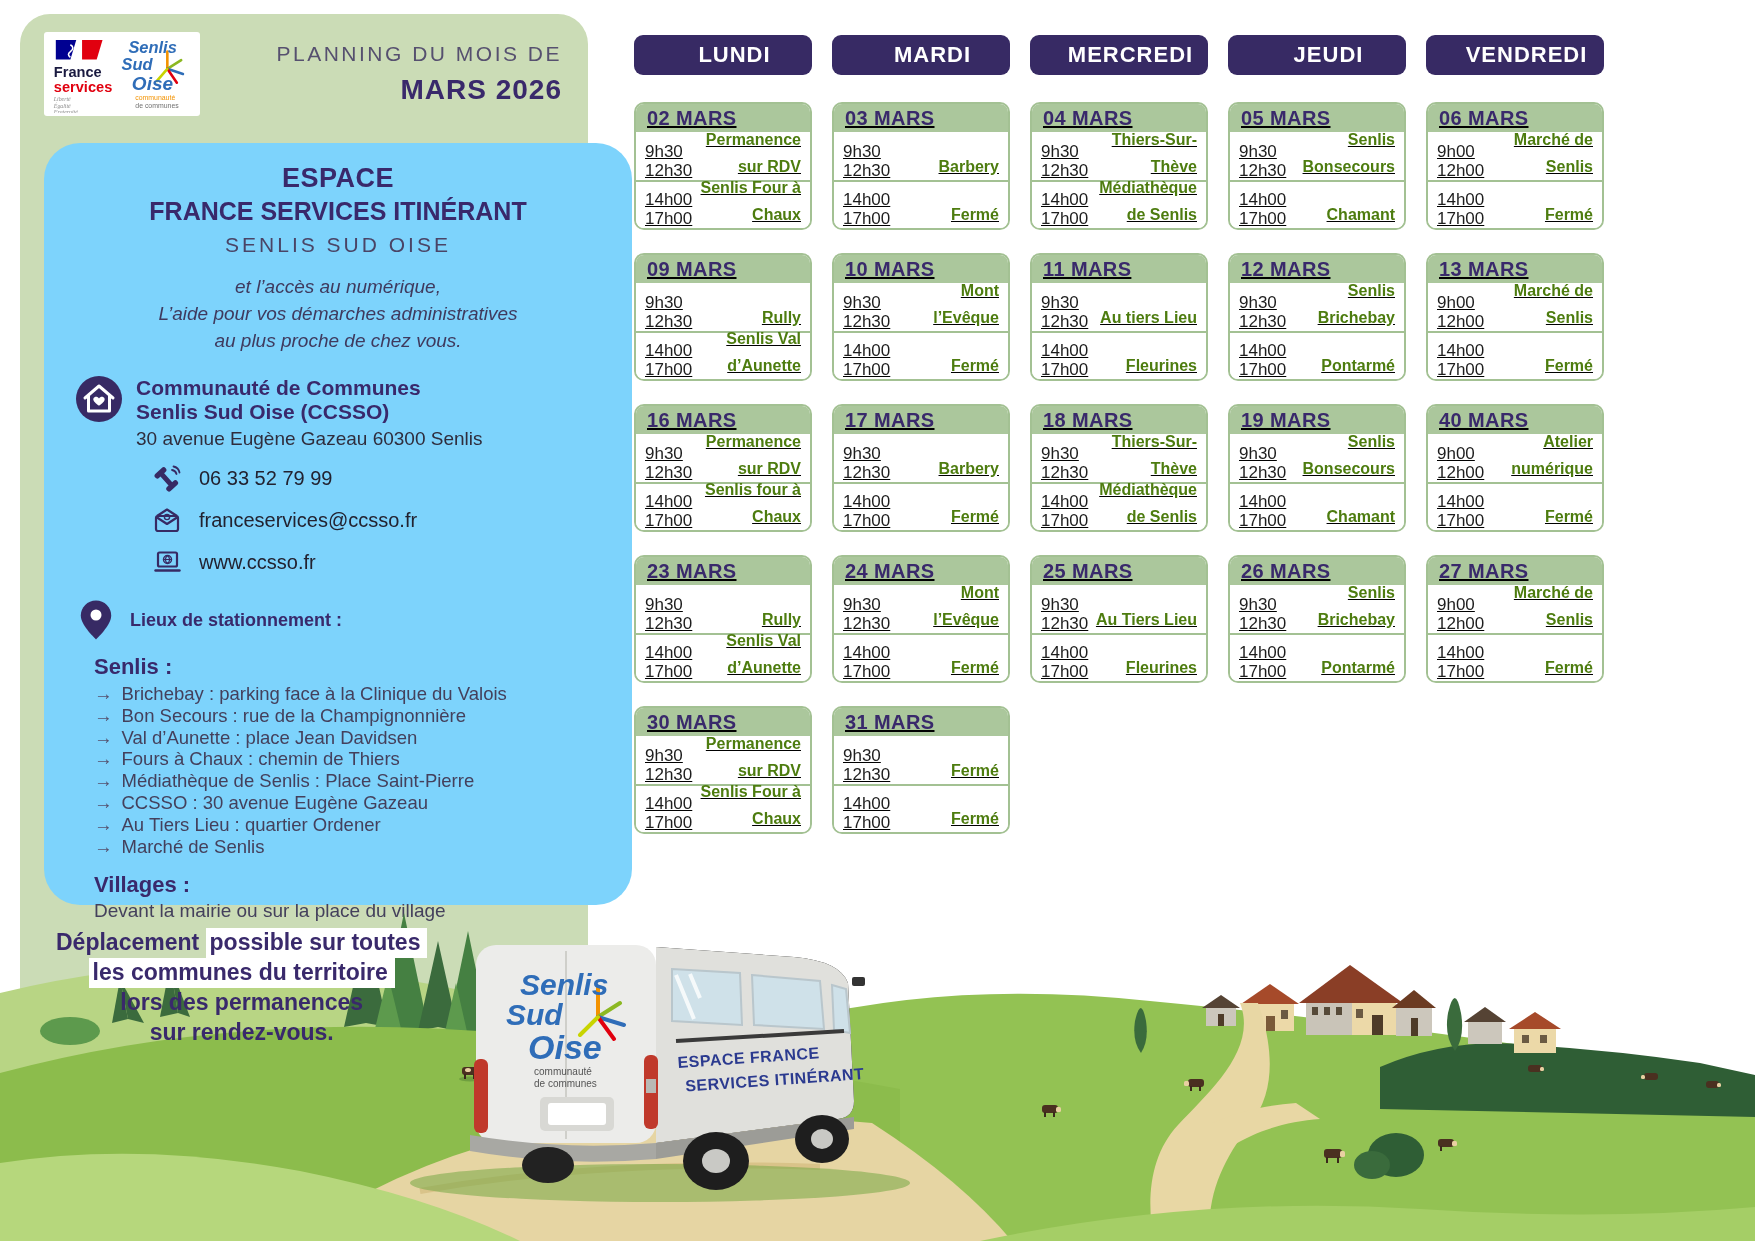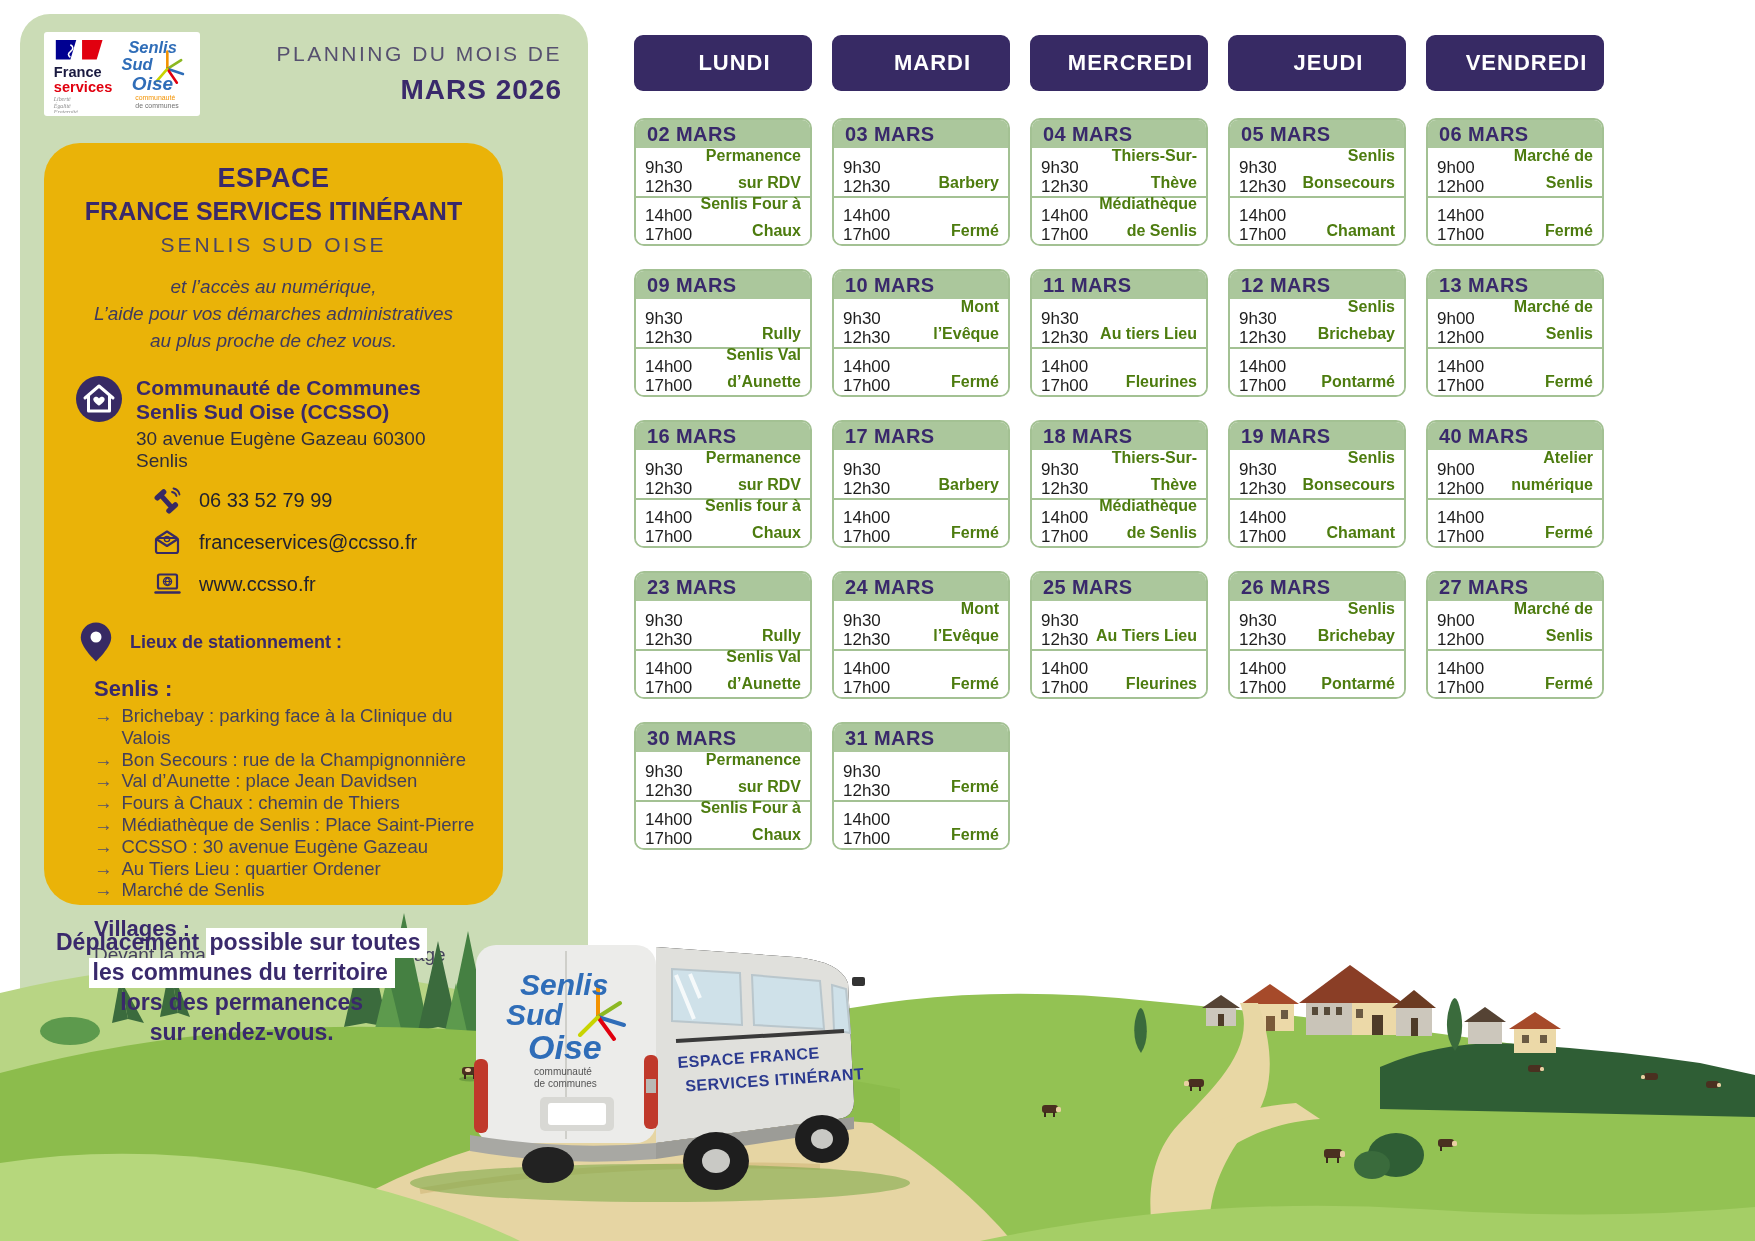--- a/index.html
+++ b/index.html
@@ -11,22 +11,22 @@
            background:#cbdcb6; border-radius:30px; z-index:0; }
 
   .logo-box { position:absolute; left:44px; top:32px; width:156px; height:84px;
               background:#fff; border-radius:3px; display:flex; align-items:center;
               justify-content:space-between; padding:3px 4px; z-index:2; }
 
   .plan-title { position:absolute; left:220px; top:42px; width:342px; text-align:right; z-index:2; }
   .plan-l1 { font-size:21px; font-weight:500; letter-spacing:2.5px; color:#56506f; }
   .plan-l2 { font-size:28px; font-weight:800; letter-spacing:1px; color:#39296b; margin-top:8px; }
 
-  .info-card { position:absolute; left:44px; top:143px; width:459px; height:762px;
-               background:#eab308; border-radius:36px; padding:20px 22px 0 22px; z-index:1; }
+  .info-card { position:absolute; left:44px; top:143px; width:588px; height:762px;
+               background:#7dd3fc; border-radius:36px; padding:20px 22px 0 22px; z-index:1; }
   .h1 { text-align:center; font-size:27px; font-weight:800; color:#39296b; letter-spacing:.5px; }
   .h2 { text-align:center; font-size:25px; font-weight:800; color:#39296b; margin-top:3px; }
   .h3 { text-align:center; font-size:21px; font-weight:500; color:#4a4466; letter-spacing:3px; margin-top:7px; }
   .tagline { margin-top:16px; text-align:center; font-style:italic; font-size:19px;
              color:#3f3a5e; line-height:27px; }
 
   .org-row { margin-top:22px; display:flex; gap:14px; padding-left:10px; }
   .org-ic { width:46px; height:46px; flex:0 0 46px; }
   .org-name { font-size:21px; font-weight:800; color:#39296b; line-height:24px; }
   .org-addr { font-size:19px; color:#2f2d3d; margin-top:4px; }
@@ -48,25 +48,25 @@
   .villages-text { margin-left:28px; font-size:19px; color:#44405c; }
 
   .note { position:absolute; left:56px; top:928px; z-index:3; font-size:23px; font-weight:800;
           color:#39296b; line-height:29px; }
   .note > div { margin-bottom:1px;text-align:center; }
   .hl { background:#ffffff; padding:1px 7px 3px 4px; }
 
   
   .calendar { position:absolute; left:634px; top:35px; width:970px; z-index:1; }
   .day-row, .week-row { display:grid; grid-template-columns:repeat(5,178px); column-gap:20px; }
-  .day-header { height:56px; background:#372a64; border-radius:9px; color:#fff;
+  .day-header { height:40px; background:#372a64; border-radius:9px; color:#fff;
                 display:flex; align-items:center; justify-content:center;
                 font-size:22px; font-weight:800; letter-spacing:1px;padding-left:23px; }
   #weeks { margin-top:27px; display:flex; flex-direction:column; gap:23px; }
-  .card { border:2px solid #a3c193; border-radius:10px; overflow:hidden; background:#fff; }
+  .card { border:2px solid #a3c193; border-radius:10px; overflow:hidden; background:#fff;text-decoration:underline; }
   .card-date { height:28px; background:#abc79c; display:flex; align-items:center;
                padding-left:11px; font-size:20px; font-weight:800; color:#39296b; letter-spacing:.4px; }
   .slot { height:48px; display:flex; align-items:flex-end; justify-content:space-between;
           padding:0 9px; background:#fff; }
   .slot.pm { border-top:2px solid #a3c193; }
   .times { font-size:17px; color:#1d1d1d; line-height:19px; }
   .place { flex:1; padding-left:4px; text-align:right; font-size:16px; font-weight:800;
            color:#4d7c0f; line-height:27px; }
 
   

